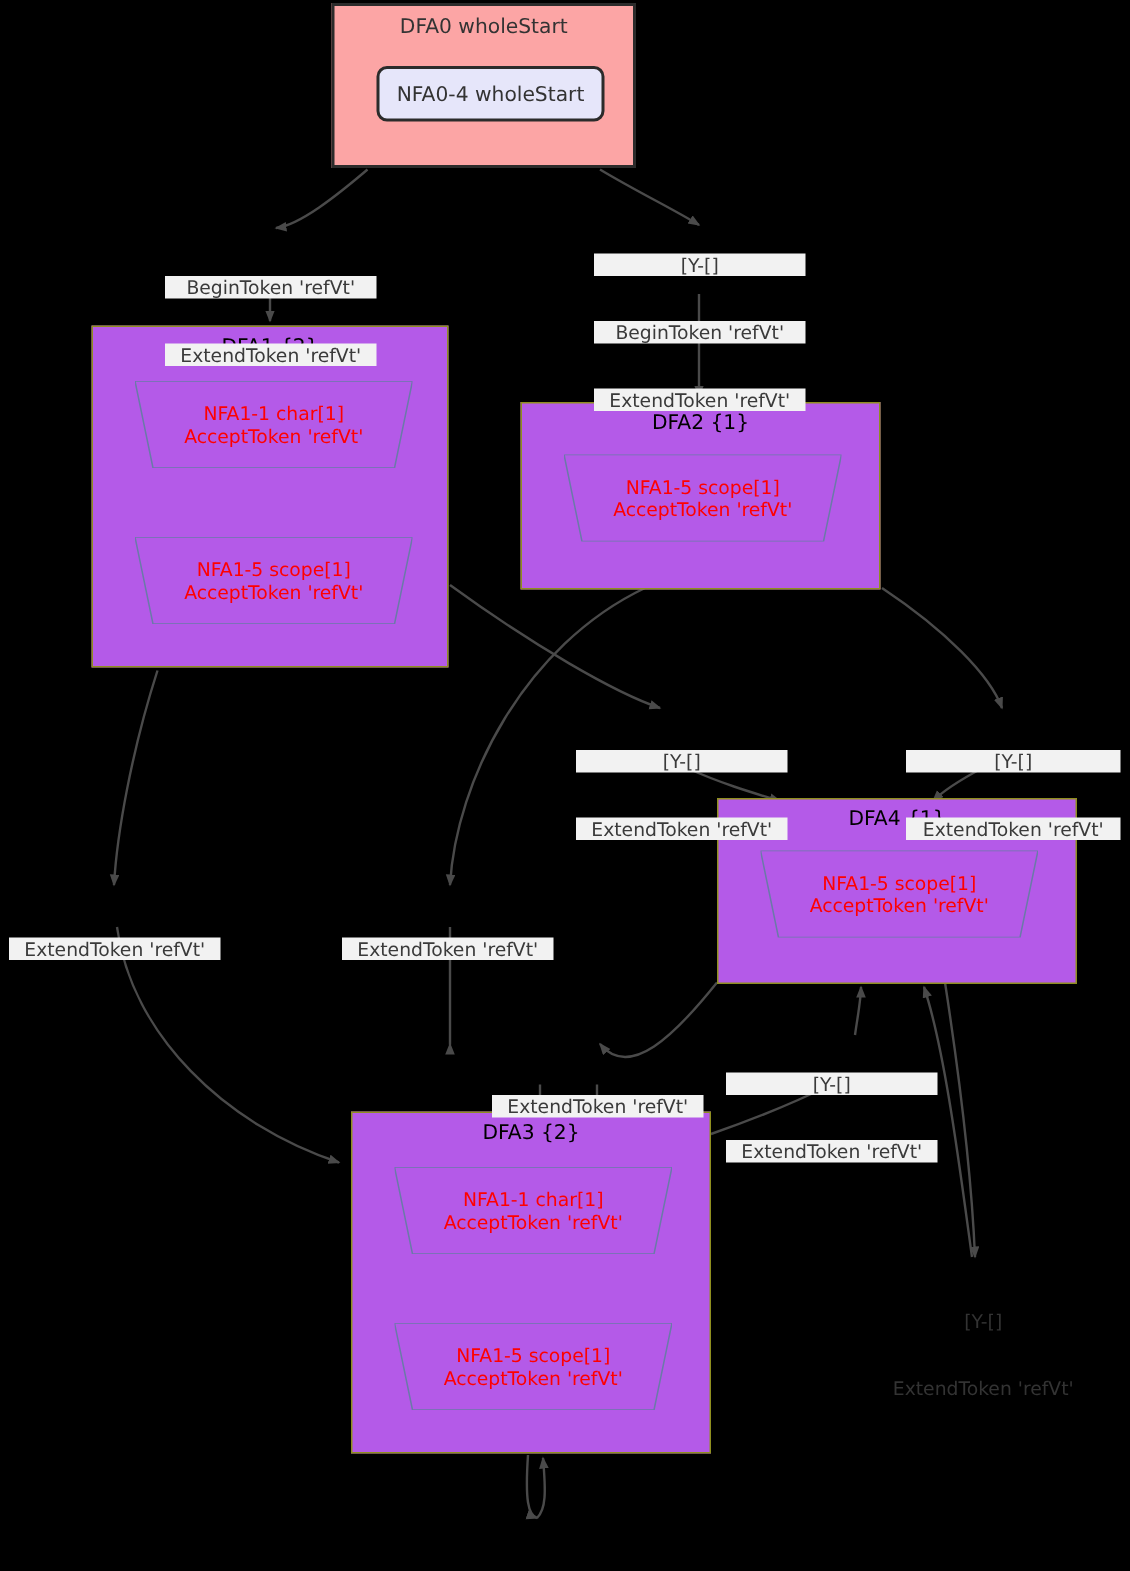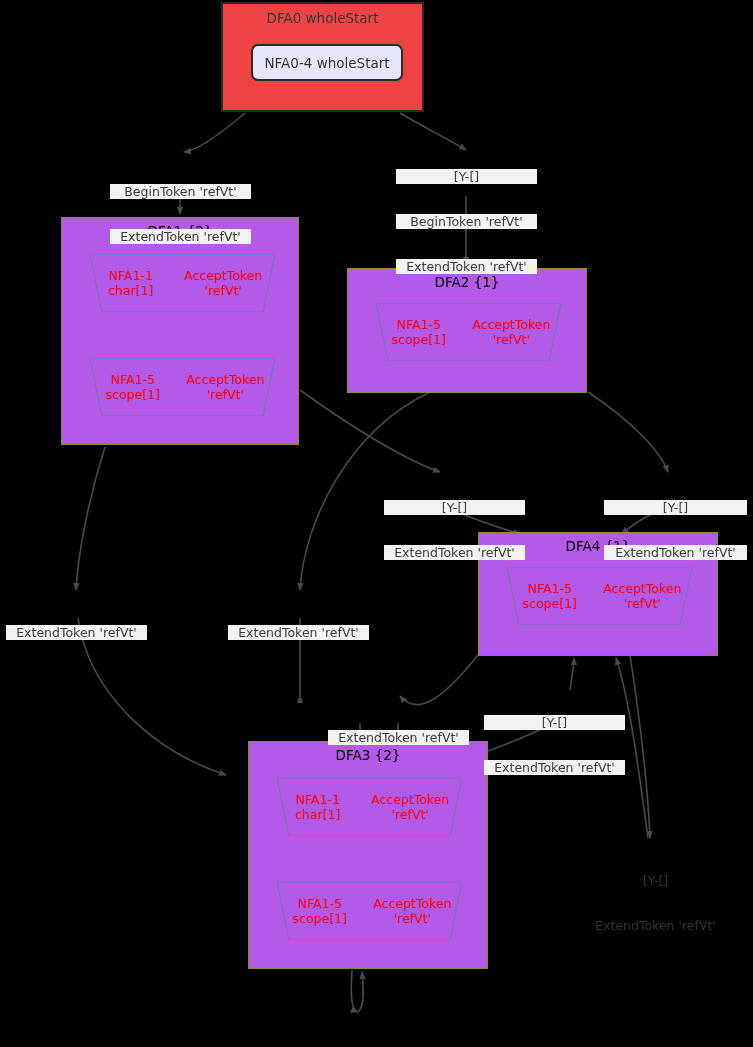--- a/index.html
+++ b/index.html
@@ -2,34 +2,34 @@
 <html><head>
 <meta charset="utf-8">
 <style>
   html,body{margin:0;padding:0;background:#000;}
   #stage{position:relative;width:753px;height:1047px;background:#000;
          font-family:"DejaVu Sans","Liberation Sans",sans-serif;overflow:hidden;}
   svg.edges{position:absolute;left:0;top:0;width:753px;height:1047px;}
 
   
   .dfa{position:absolute;box-sizing:border-box;}
-  .dfa.start{background:#ef4444;border:2px solid #2b2b2b;}
+  .dfa.start{background:#fca5a5;border:2px solid #2b2b2b;}
   .dfa.state{background:#b45ae8;border:1px solid #8f8f1f;}
   .dfa-title{text-align:center;font-size:13.5px;line-height:16px;}
   .dfa.start .dfa-title{color:#333;padding-top:6px;}
   .dfa.state .dfa-title{color:#000000;padding-top:5px;}
 
   
   .nfa-box{position:absolute;background:#e6e6fa;border:2.5px solid #2b2b2b;
            border-radius:7px;display:flex;align-items:center;justify-content:center;
            color:#333;font-size:13.5px;}
   .nfa-trap{position:absolute;}
   .nfa-trap svg{position:absolute;left:0;top:0;}
   .nfa-trap .lbl{position:absolute;left:0;top:0;width:100%;height:100%;
-           display:flex;flex-direction:row;align-items:center;justify-content:center;
+           display:flex;flex-direction:column;align-items:center;justify-content:center;
            color:#ff0000;font-size:12.5px;line-height:15px;text-align:center;}
 
   
   .elabel{position:absolute;font-size:12.5px;line-height:15px;color:#3a3a3a;
           text-align:center;white-space:pre;}
   .elabel .ln{display:block;}
   .elabel .ln.bg{background:#f2f2f2;}
   .elabel.plain .ln{background:transparent;color:#333;}
 </style>
 </head>
@@ -126,21 +126,21 @@
       <svg width="185" height="58">
           <polygon points="12,0 173,0 185,58 0,58" transform="translate(0,0) scale(1,-1) translate(0,-58)" fill="none" stroke="#6a7aa8" stroke-width="1"></polygon>
         </svg>
       <div class="lbl">
         <span class="l1">NFA1-5 scope[1]</span>
         <span class="l2">AcceptToken 'refVt'</span>
       </div>
     </div>
   </div>
 
-  <div class="dfa state" style="left:248px;top:741px;width:240px;height:228px;">
+  <div class="dfa state" style="left:234px;top:741px;width:240px;height:228px;">
     <div class="dfa-title">DFA3 {2}</div>
     <div class="nfa-trap" style="left:28px;top:36px;width:185px;height:58px;">
       <svg width="185" height="58">
           <polygon points="12,0 173,0 185,58 0,58" transform="translate(0,0) scale(1,-1) translate(0,-58)" fill="none" stroke="#6a7aa8" stroke-width="1"></polygon>
         </svg>
       <div class="lbl">
         <span class="l1">NFA1-1 char[1]</span>
         <span class="l2">AcceptToken 'refVt'</span>
       </div>
     </div>

